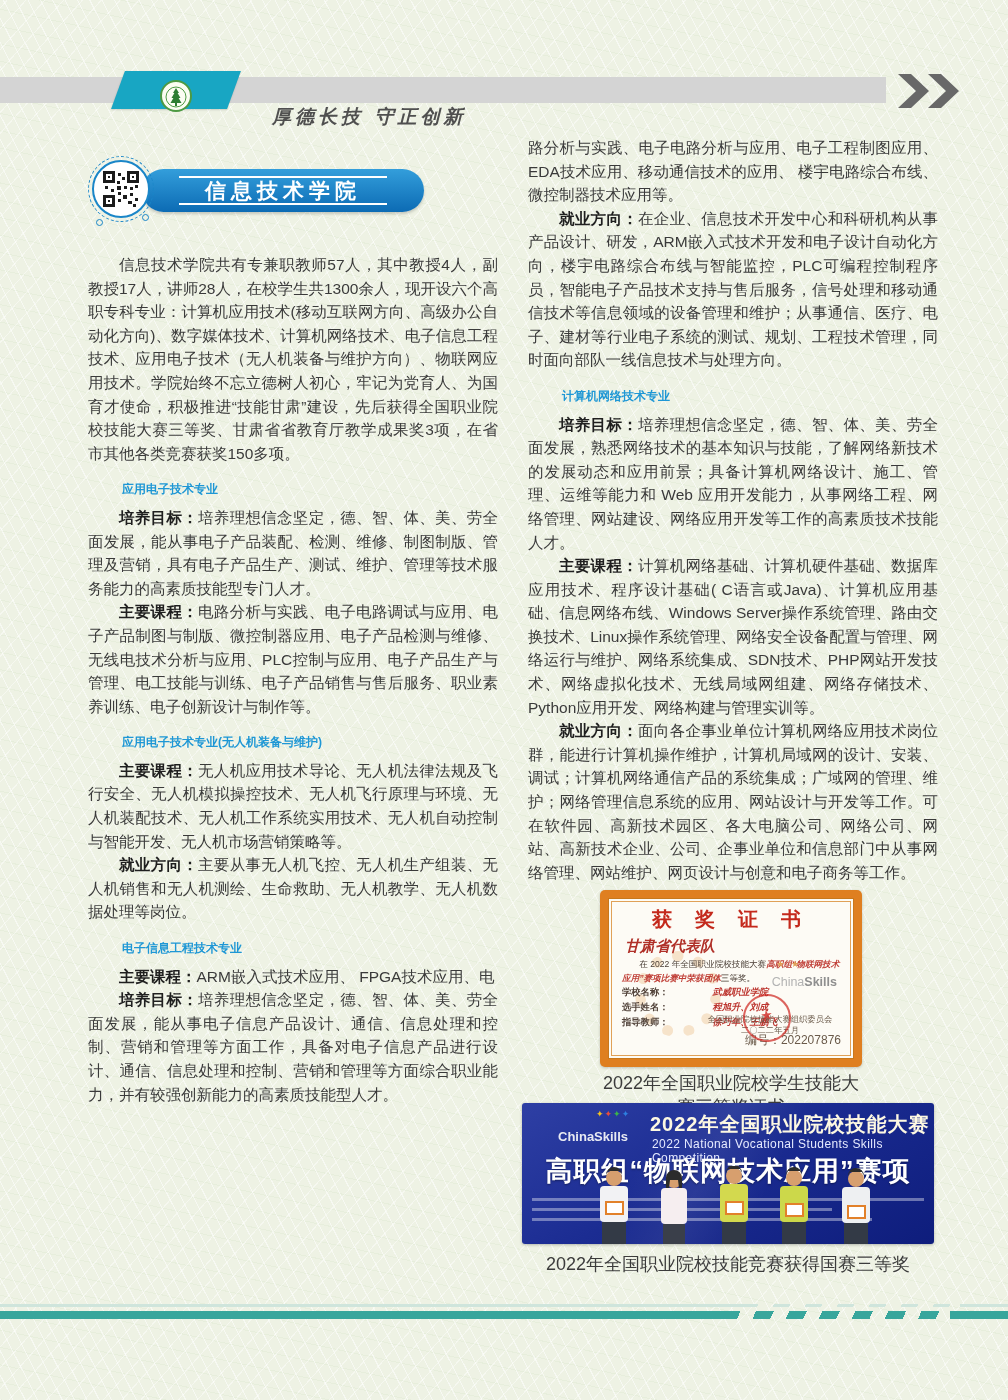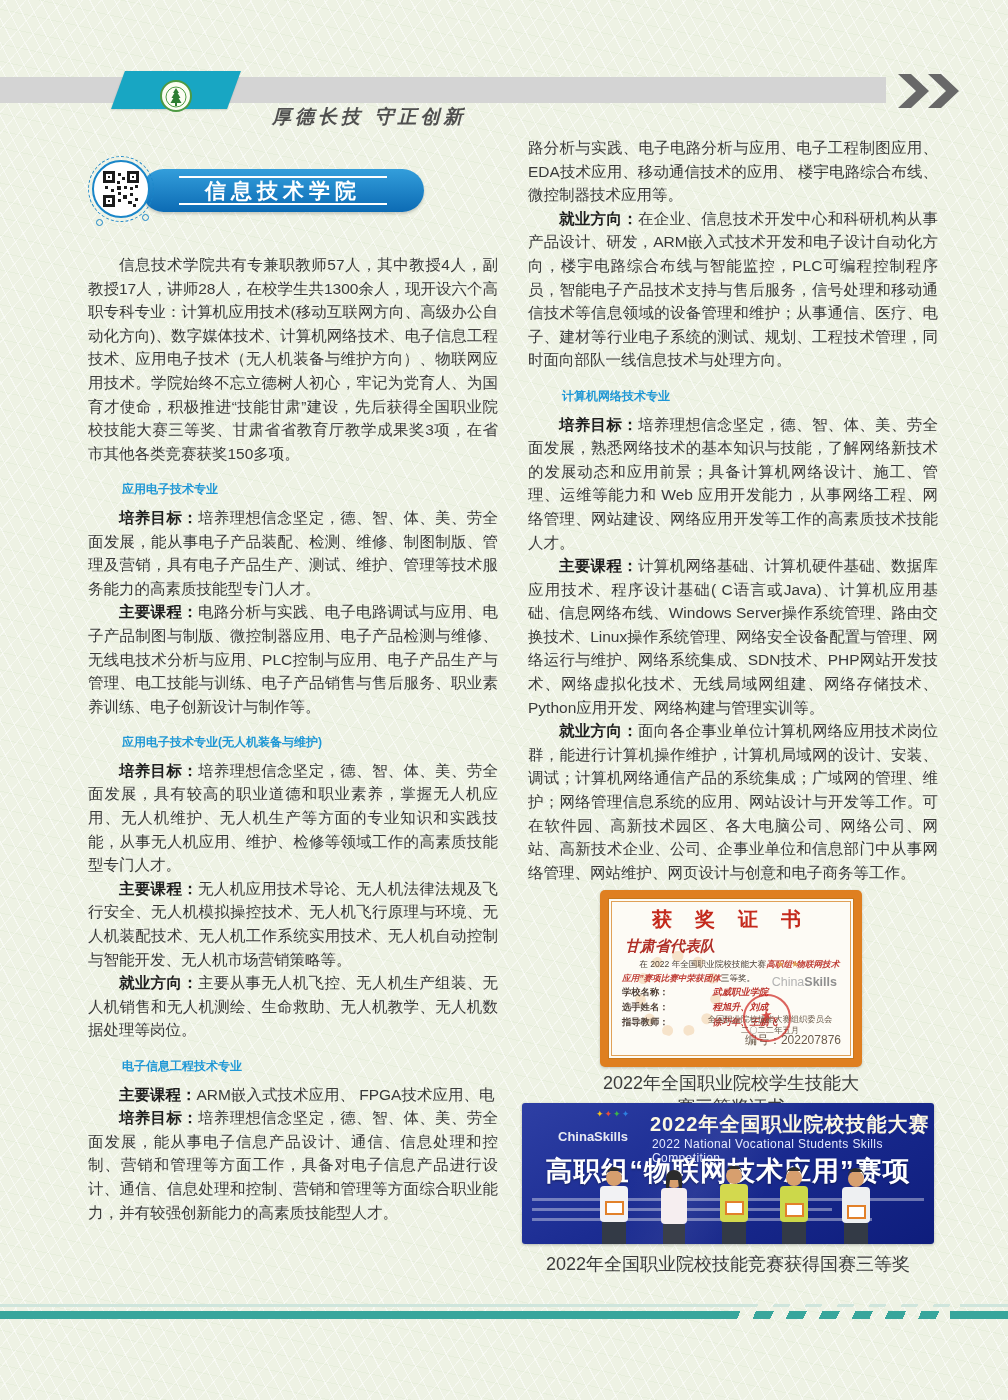--- a/index.html
+++ b/index.html
@@ -130,21 +130,20 @@
 <div class="qr-dot" style="left:142px;top:214px"></div>
 
 <div class="col col-left">
   <p class="para">信息技术学院共有专兼职教师57人，其中教授4人，副教授17人，讲师28人，在校学生共1300余人，现开设六个高职专科专业：计算机应用技术(移动互联网方向、高级办公自动化方向)、数字媒体技术、计算机网络技术、电子信息工程技术、应用电子技术（无人机装备与维护方向）、物联网应用技术。学院始终不忘立德树人初心，牢记为党育人、为国育才使命，积极推进“技能甘肃”建设，先后获得全国职业院校技能大赛三等奖、甘肃省省教育厅教学成果奖3项，在省市其他各类竞赛获奖150多项。</p>
 
   <div class="sec-h">应用电子技术专业</div>
   <p class="para"><b>培养目标：</b><span>培养理想信念坚定，德、智、体、美、劳全面发展，能从事电子产品装配、检测、维修、制图制版、管理及营销，具有电子产品生产、测试、维护、管理等技术服务能力的高素质技能型专门人才。</span></p>
   <p class="para"><b>主要课程：</b><span>电路分析与实践、电子电路调试与应用、电子产品制图与制版、微控制器应用、电子产品检测与维修、无线电技术分析与应用、PLC控制与应用、电子产品生产与管理、电工技能与训练、电子产品销售与售后服务、职业素养训练、电子创新设计与制作等。</span></p>
 
   <div class="sec-h">应用电子技术专业(无人机装备与维护)</div>
-  <p class="para"><b>培养目标：</b><span>培养理想信念坚定，德、智、体、美、劳全面发展，具有较高的职业道德和职业素养，掌握无人机应用、无人机维护、无人机生产等方面的专业知识和实践技能，从事无人机应用、维护、检修等领域工作的高素质技能型专门人才。</span></p>
   <p class="para"><b>主要课程：</b><span>无人机应用技术导论、无人机法律法规及飞行安全、无人机模拟操控技术、无人机飞行原理与环境、无人机装配技术、无人机工作系统实用技术、无人机自动控制与智能开发、无人机市场营销策略等。</span></p>
   <p class="para"><b>就业方向：</b><span>主要从事无人机飞控、无人机生产组装、无人机销售和无人机测绘、生命救助、无人机教学、无人机数据处理等岗位。</span></p>
 
   <div class="sec-h">电子信息工程技术专业</div>
   <p class="para"><b>主要课程：</b><span>ARM嵌入式技术应用、 FPGA技术应用、电</span></p>
   <p class="para"><b>培养目标：</b><span>培养理想信念坚定，德、智、体、美、劳全面发展，能从事电子信息产品设计、通信、信息处理和控制、营销和管理等方面工作，具备对电子信息产品进行设计、通信、信息处理和控制、营销和管理等方面综合职业能力，并有较强创新能力的高素质技能型人才。</span></p>
 </div>
 
 <div class="col col-right">
   <p class="para noindent">路分析与实践、电子电路分析与应用、电子工程制图应用、EDA技术应用、移动通信技术的应用、 楼宇电路综合布线、微控制器技术应用等。</p>

